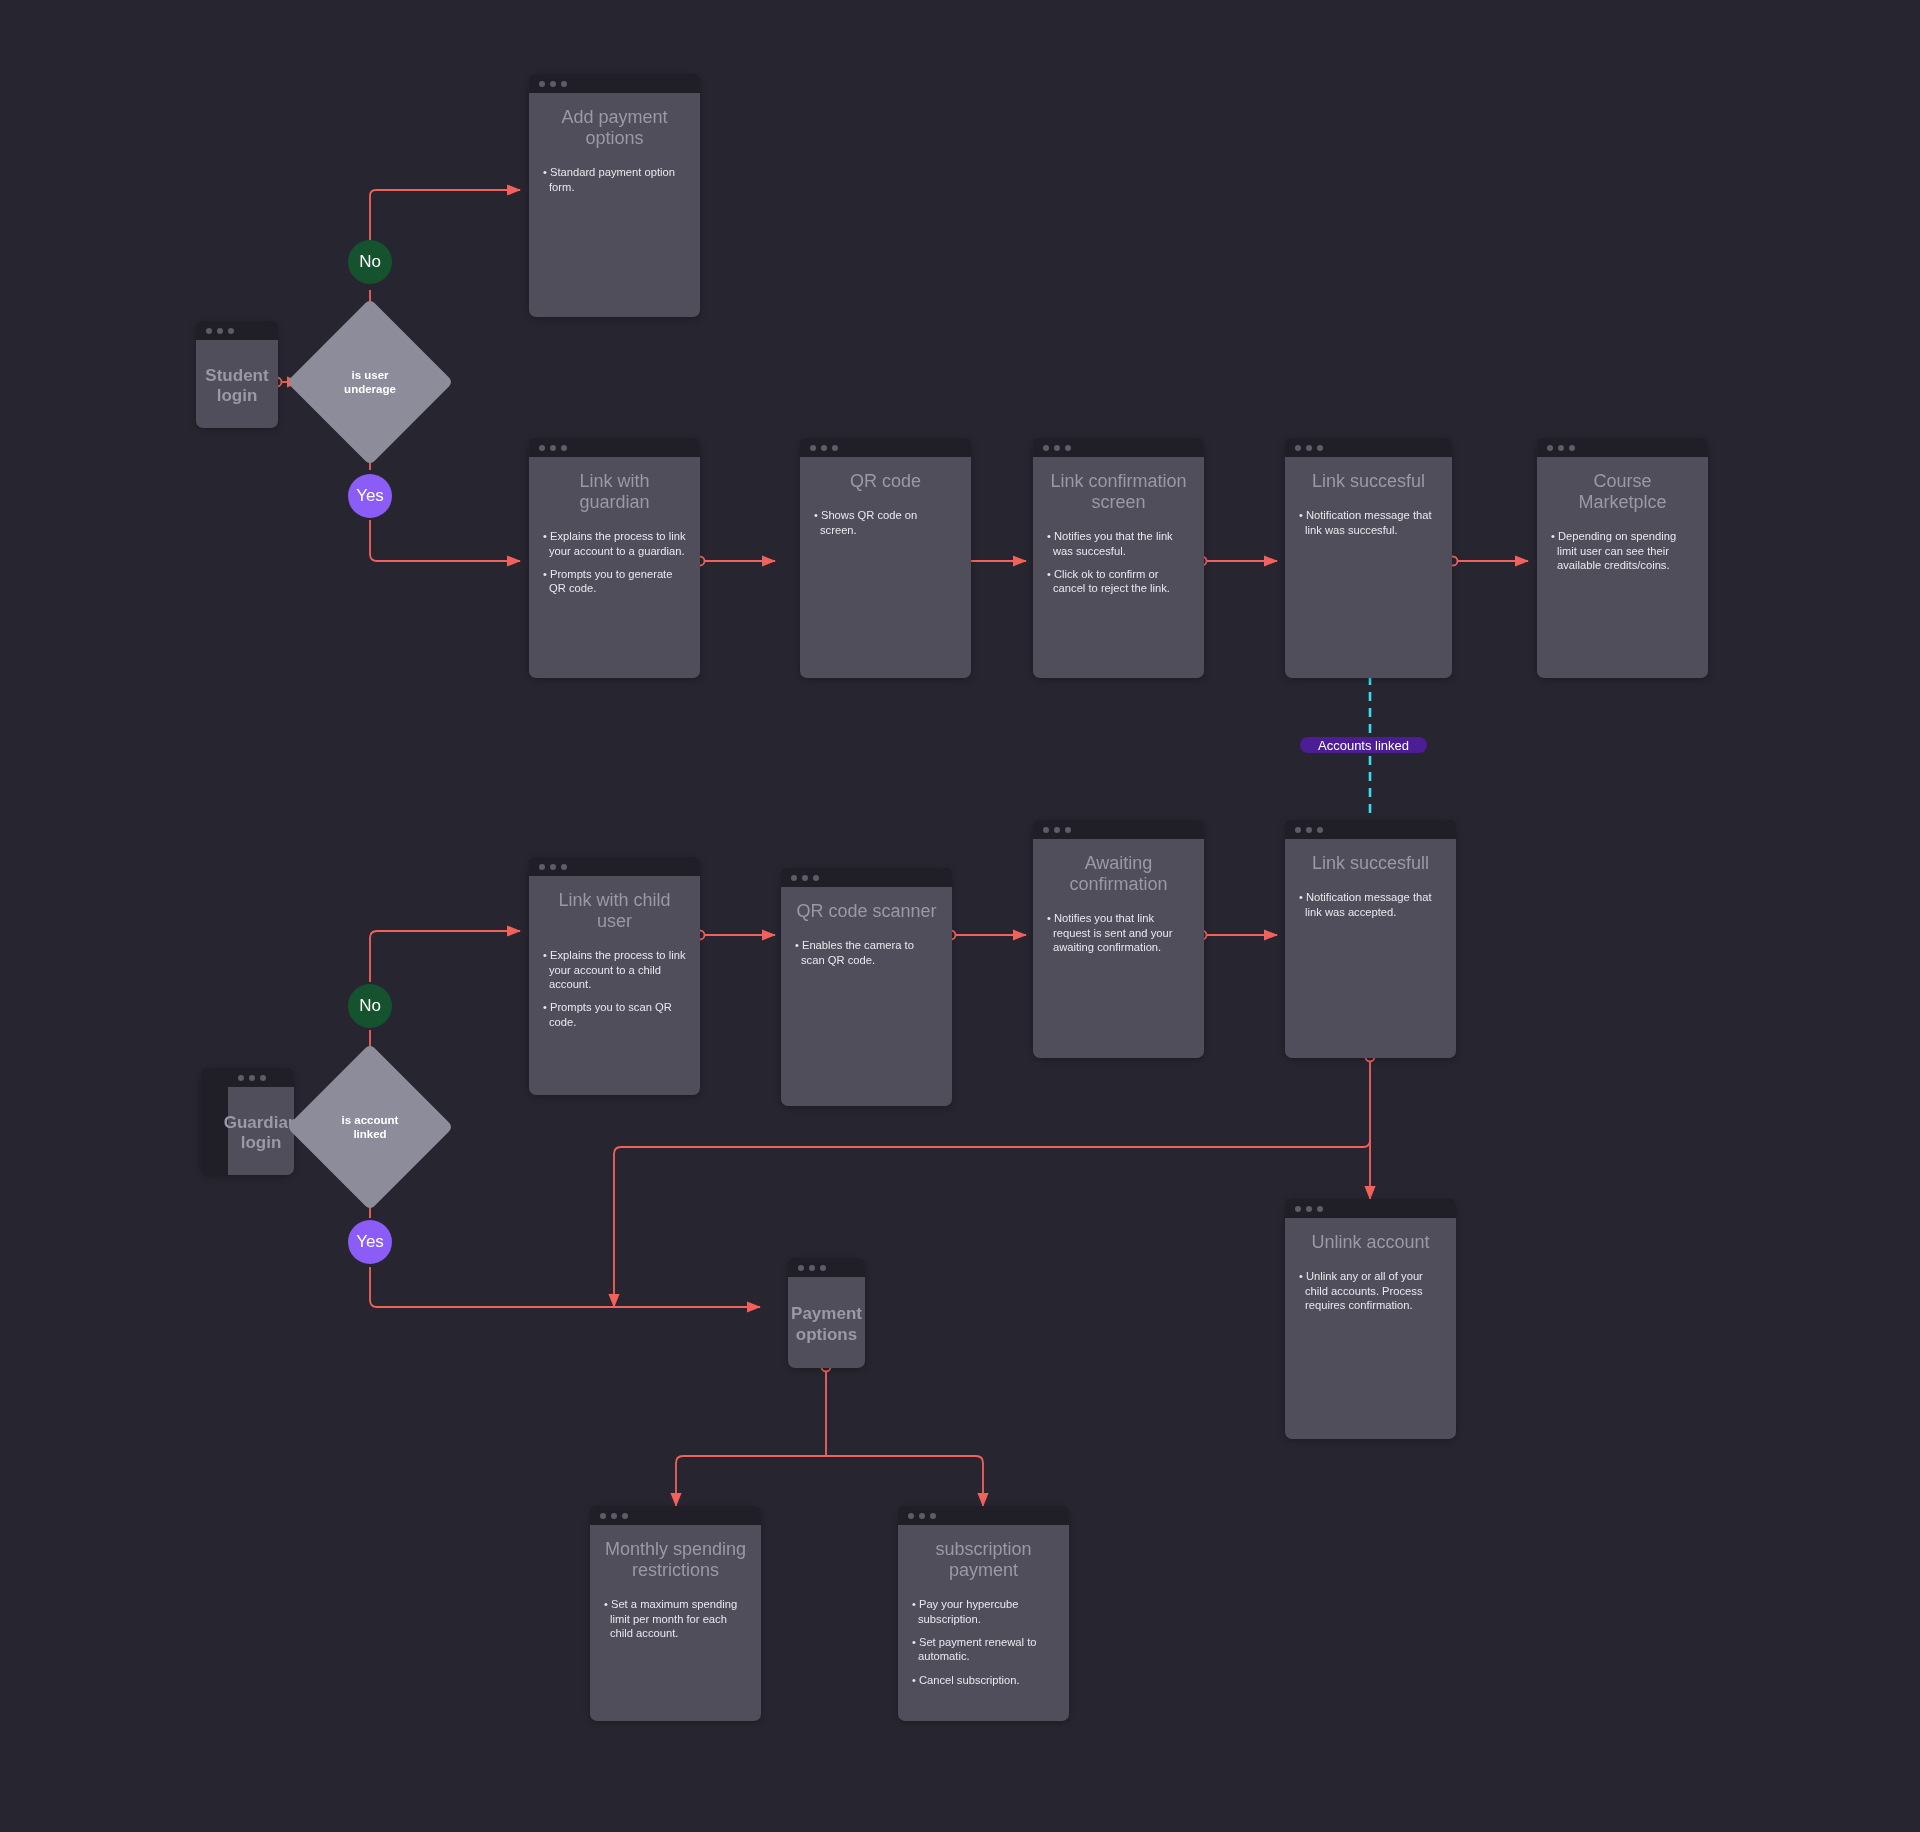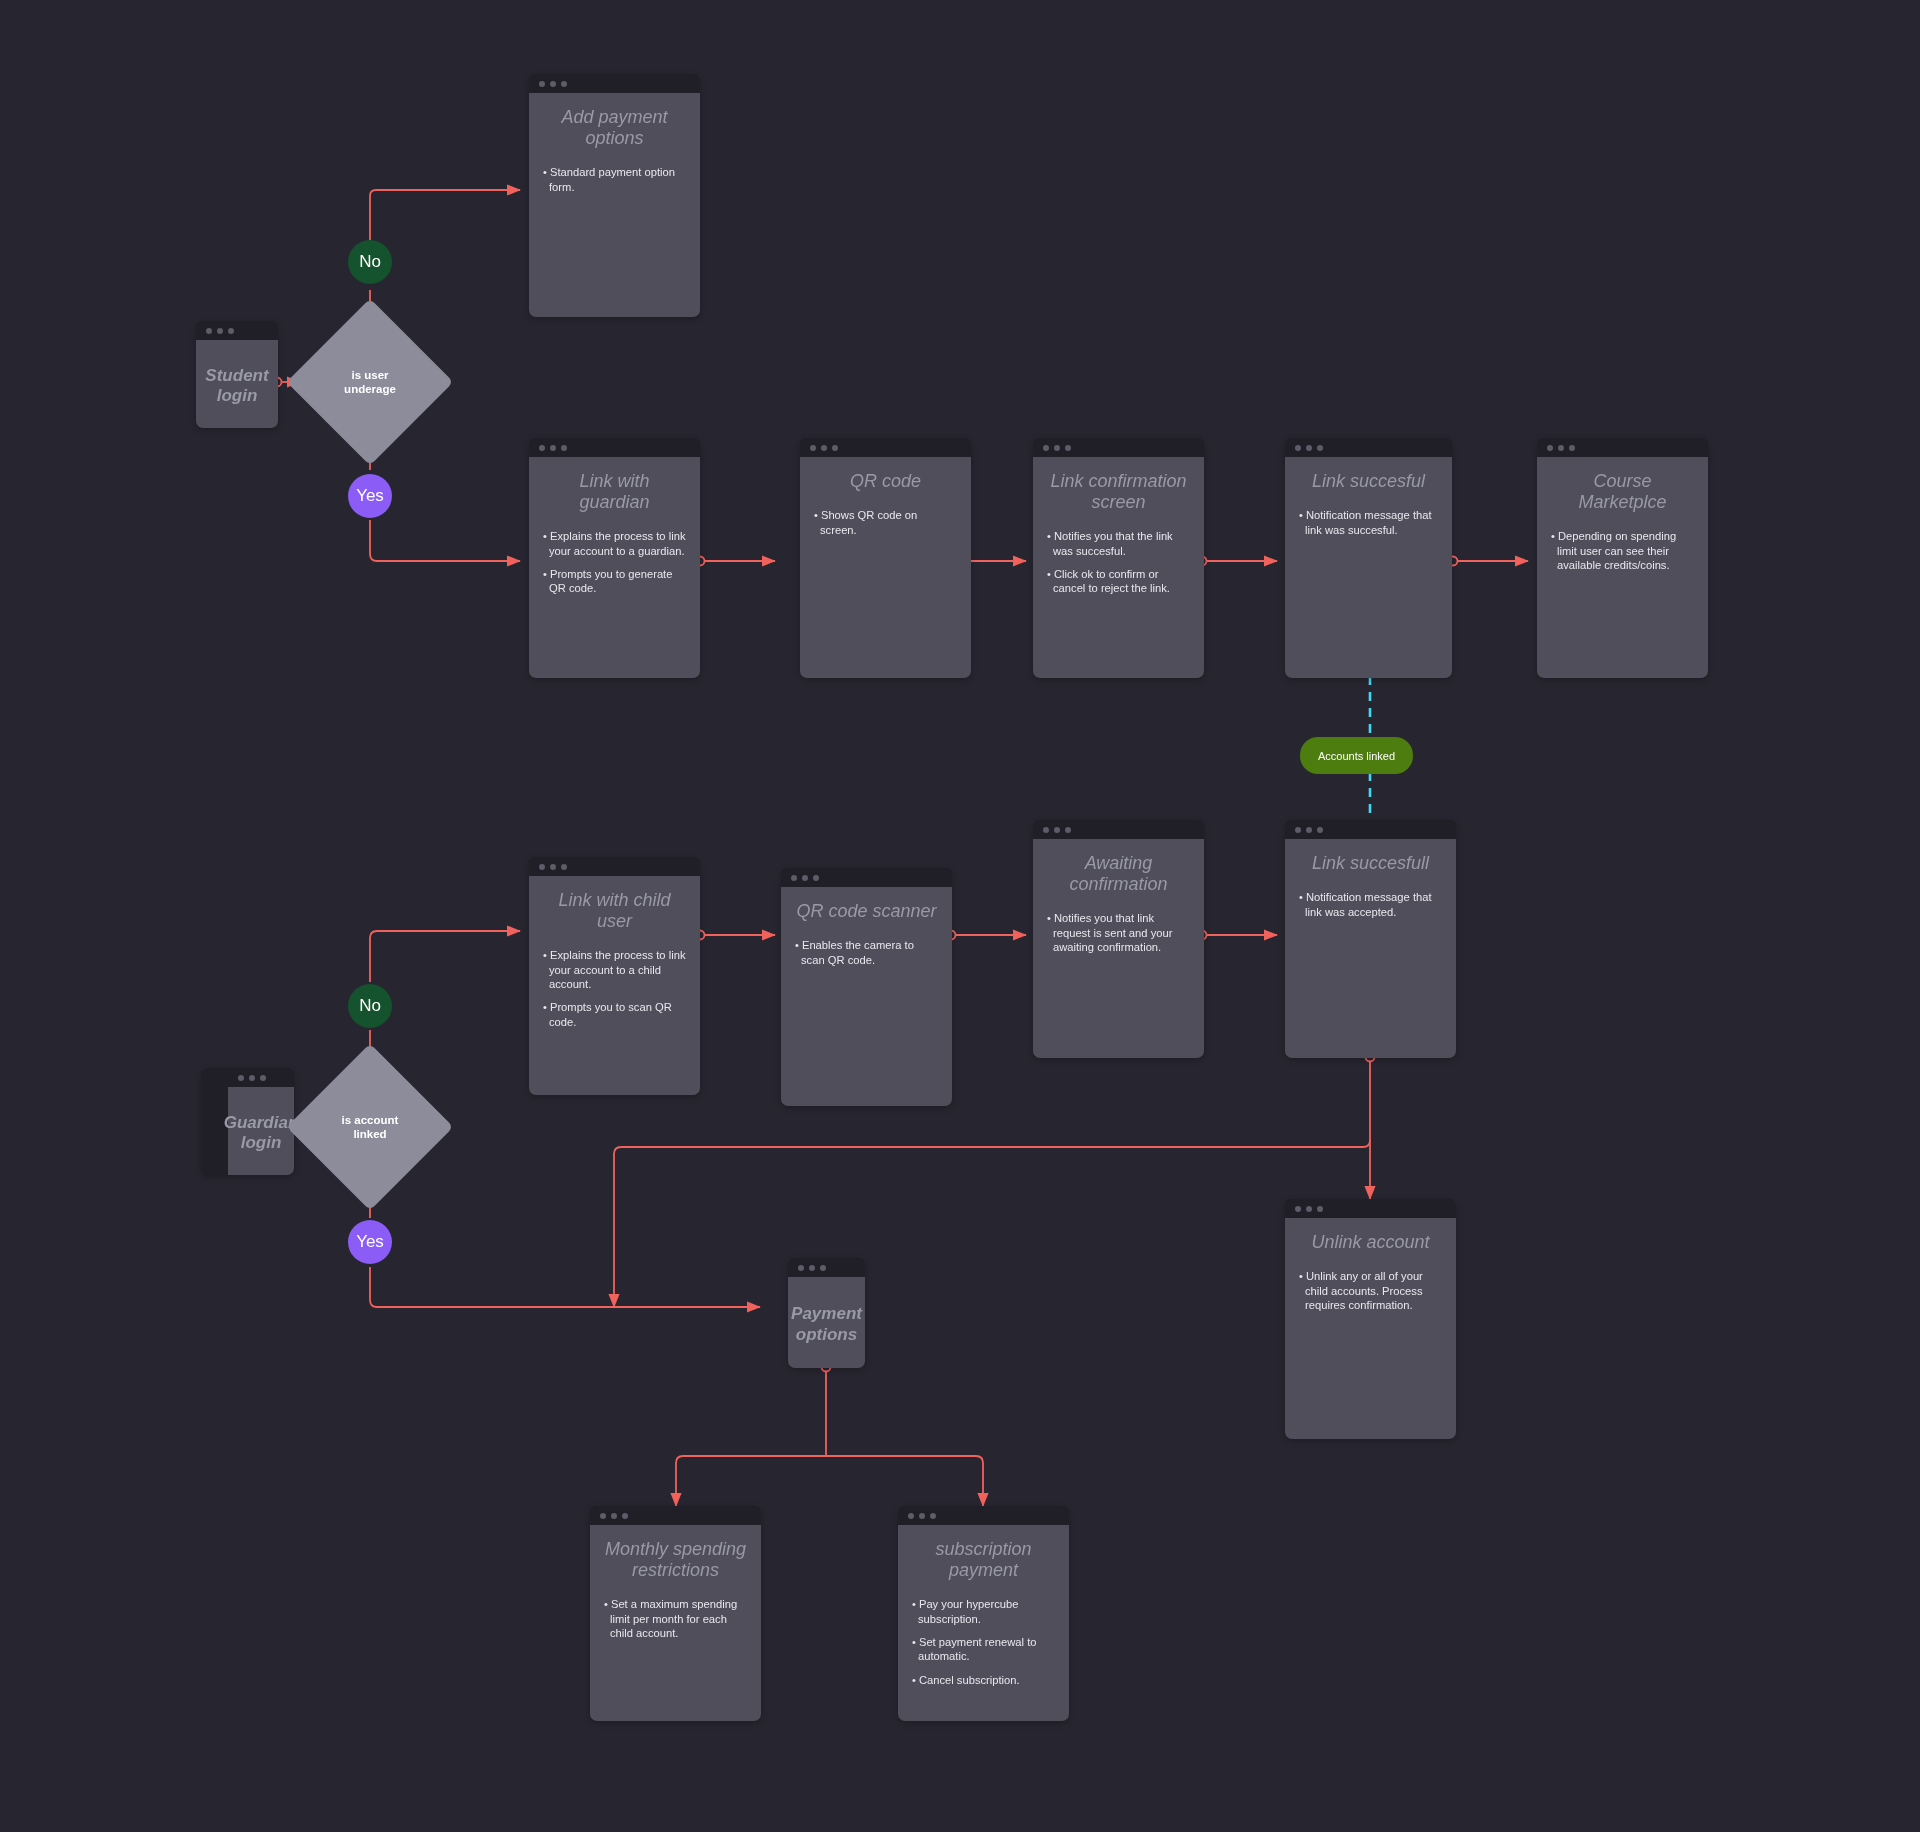--- a/index.html
+++ b/index.html
@@ -52,21 +52,20 @@
     height: calc(100% - 19px);
     padding: 14px 14px 10px 14px;
   }
   .card .card-title {
     color: #9a99a6;
     font-size: 18px;
     line-height: 1.18;
     text-align: center;
     font-weight: 400;
     margin-bottom: 16px;
-    font-style: italic;
   }
   .card.small .card-title {
     font-size: 17px;
     font-weight: bold;
     margin-bottom: 0;
   }
   .card ul.bullets {
     list-style: none;
   }
   .card ul.bullets li {
@@ -118,29 +117,29 @@
     justify-content: center;
     color: #ffffff;
     font-size: 17px;
   }
   .pill.no  { background: #14532d; }
   .pill.yes { background: #8b5cf6; }
   
   .tag {
     position: absolute;
     z-index: 4;
-    background: #4d7c0f;
+    background: #4c1d95;
     color: #ffffff;
     border-radius: 18px;
-    height: 37px;
+    height: 16px;
     padding: 0 18px;
     display: flex;
     align-items: center;
     justify-content: center;
-    font-size: 11px;
+    font-size: 13px;
     white-space: nowrap;
   }
 </style>
 </head>
 <body>
 
 <div id="canvas">
 
   <svg id="wires" viewBox="0 0 1920 1832">
     <defs>

